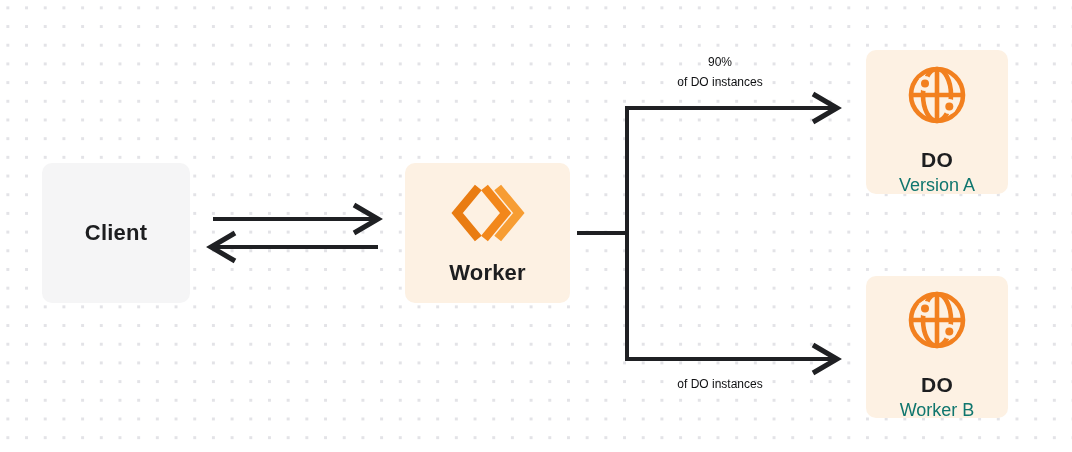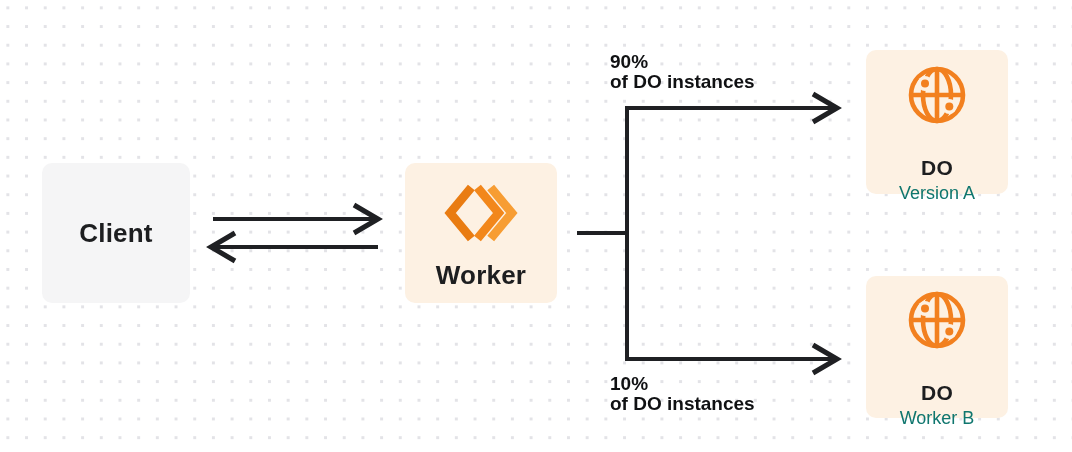--- a/index.html
+++ b/index.html
@@ -21,56 +21,57 @@
     flex-direction: column;
     align-items: center;
     justify-content: center;
     box-sizing: border-box;
   }
   .node-client {
     left: 42px; top: 163px; width: 148px; height: 140px;
     background: #f5f5f6;
   }
   .node-worker {
-    left: 405px; top: 163px; width: 152px; height: 140px;
+    left: 405px; top: 163px; width: 165px; height: 140px;
     background: #fdf1e3;
     justify-content: flex-start;
     padding-top: 19px;
   }
   .node-do-a {
     left: 866px; top: 50px; width: 142px; height: 144px;
     background: #fdf1e3;
     justify-content: flex-start;
     padding-top: 13px;
   }
   .node-do-b {
     left: 866px; top: 276px; width: 142px; height: 142px;
     background: #fdf1e3;
     justify-content: flex-start;
     padding-top: 12px;
   }
   .node-title {
-    font-size: 26px;
+    font-size: 22px;
     font-weight: 700;
     color: #1d1e20;
     letter-spacing: 0.2px;
   }
   .worker-title { margin-top: 16px; }
-  .do-title { margin-top: 29px; font-size: 21px; }
+  .do-title { margin-top: 21px; font-size: 21px; }
   .node-subtitle {
     font-size: 18px;
     font-weight: 400;
     color: #0f766e;
     margin-top: 3px;
   }
   .edge-label {
     position: absolute;
     width: 220px;
-    font-size: 19px;
-    font-weight: 700;
+    text-align: center;
+    font-size: 12px;
+    font-weight: 400;
     line-height: 20px;
     color: #101113;
   }
   .edge-label-top { left: 610px; top: 52px; }
   .edge-label-bottom { left: 610px; top: 374px; }
   #arrow-layer { position: absolute; left: 0; top: 0; }
   .icon-box { line-height: 0; }
 </style>
 </head>
 <body>
@@ -151,17 +152,16 @@
     </span>
     <div class="node-title do-title">DO</div>
     <div class="node-subtitle">Worker B</div>
   </div>
 
   <div class="edge-label edge-label-top">
     <div>90%</div>
     <div>of DO instances</div>
   </div>
   <div class="edge-label edge-label-bottom">
-    <div>10%</div>
     <div>of DO instances</div>
   </div>
 
 </div>
 
 </body></html>

